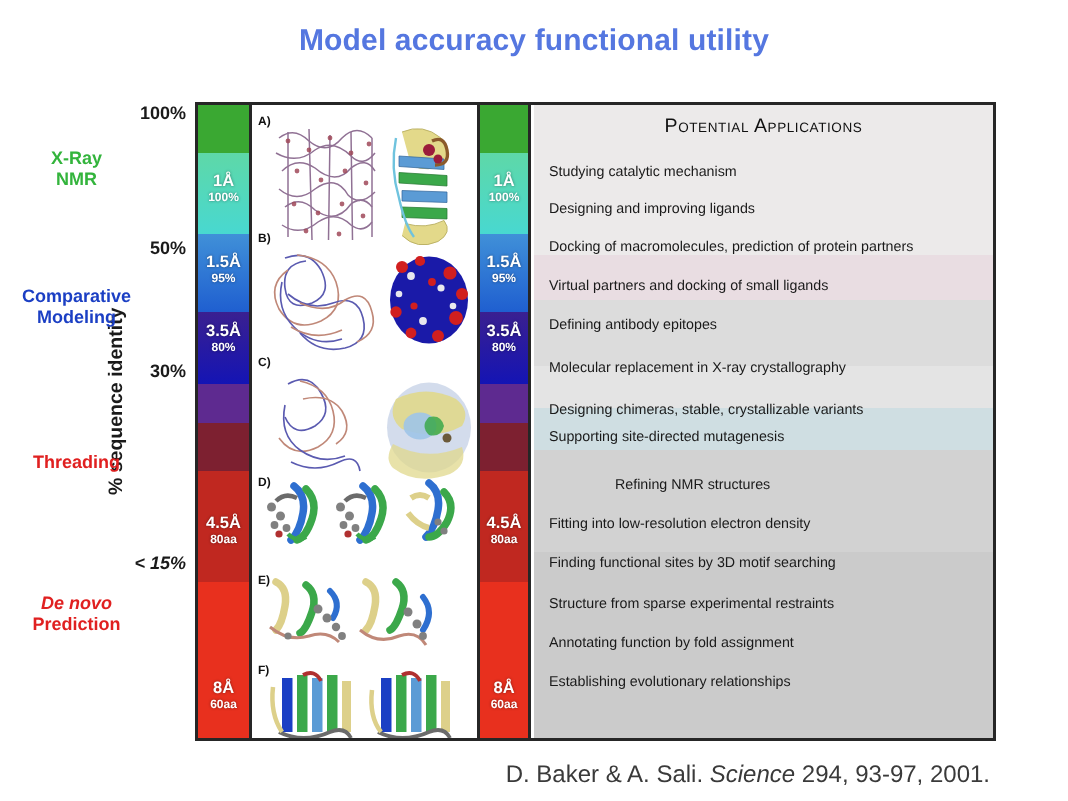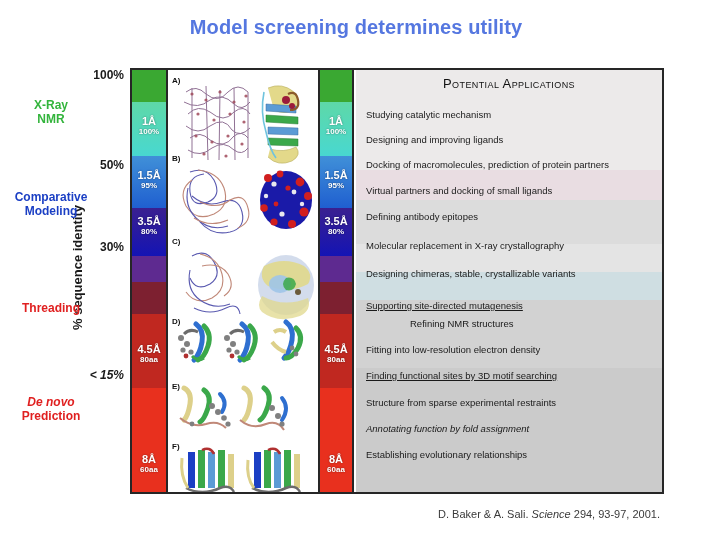--- a/index.html
+++ b/index.html
@@ -165,29 +165,29 @@
     white-space: nowrap;
   }
 
   
   .citation {
     position: absolute;
     left: 0;
     top: 508px;
     width: 660px;
     text-align: right;
-    font-size: 11px;
+    font-size: 16px;
     color: #3a3a3a;
   }
   .citation .j { font-style: italic; }
 </style>
 </head>
 <body>
 
-<div class="slide-title">Model screening determines utility</div>
+<div class="slide-title">Model accuracy functional utility</div>
 
 <div class="ticks">
   <div class="axis-title">% sequence identity</div>
   <div id="tick-holder">
       <div class="tick-label" style="top: 0px;">100%</div>
       <div class="tick-label" style="top: 90px;">50%</div>
       <div class="tick-label" style="top: 172px;">30%</div>
       <div class="tick-label" style="top: 300px; font-style: italic;">&lt; 15%</div>
     </div>
   <div id="method-holder">
@@ -466,26 +466,26 @@
       </div>
     <div class="apps-header">Potential Applications</div>
     <div id="app-holder">
         <div class="app-item" style="top: 39px;">Studying catalytic mechanism</div>
         <div class="app-item" style="top: 64px;">Designing and improving ligands</div>
         <div class="app-item" style="top: 89px; text-align: right;">Docking of macromolecules, prediction of protein partners</div>
         <div class="app-item" style="top: 115px;">Virtual partners and docking of small ligands</div>
         <div class="app-item" style="top: 141px;">Defining antibody epitopes</div>
         <div class="app-item" style="top: 170px;">Molecular replacement in X-ray crystallography</div>
         <div class="app-item" style="top: 198px;">Designing chimeras, stable, crystallizable variants</div>
-        <div class="app-item" style="top: 230px; text-decoration: underline;">Supporting site-directed mutagenesis</div>
+        <div class="app-item" style="top: 216px;">Supporting site-directed mutagenesis</div>
         <div class="app-item" style="top: 248px; margin-left: 44px;">Refining NMR structures</div>
         <div class="app-item" style="top: 274px; text-align: right;">Fitting into low-resolution electron density</div>
-        <div class="app-item" style="top: 300px; text-decoration: underline;">Finding functional sites by 3D motif searching</div>
+        <div class="app-item" style="top: 300px;">Finding functional sites by 3D motif searching</div>
         <div class="app-item" style="top: 327px;">Structure from sparse experimental restraints</div>
-        <div class="app-item" style="top: 353px; font-style: italic;">Annotating function by fold assignment</div>
+        <div class="app-item" style="top: 353px;">Annotating function by fold assignment</div>
         <div class="app-item" style="top: 379px;">Establishing evolutionary relationships</div>
       </div>
   </div>
 </div>
 
 <div class="citation">
   <span>D. Baker &amp; A. Sali. </span><span class="j">Science</span><span> 294, 93-97, 2001.</span>
 </div>
 
 </body></html>

